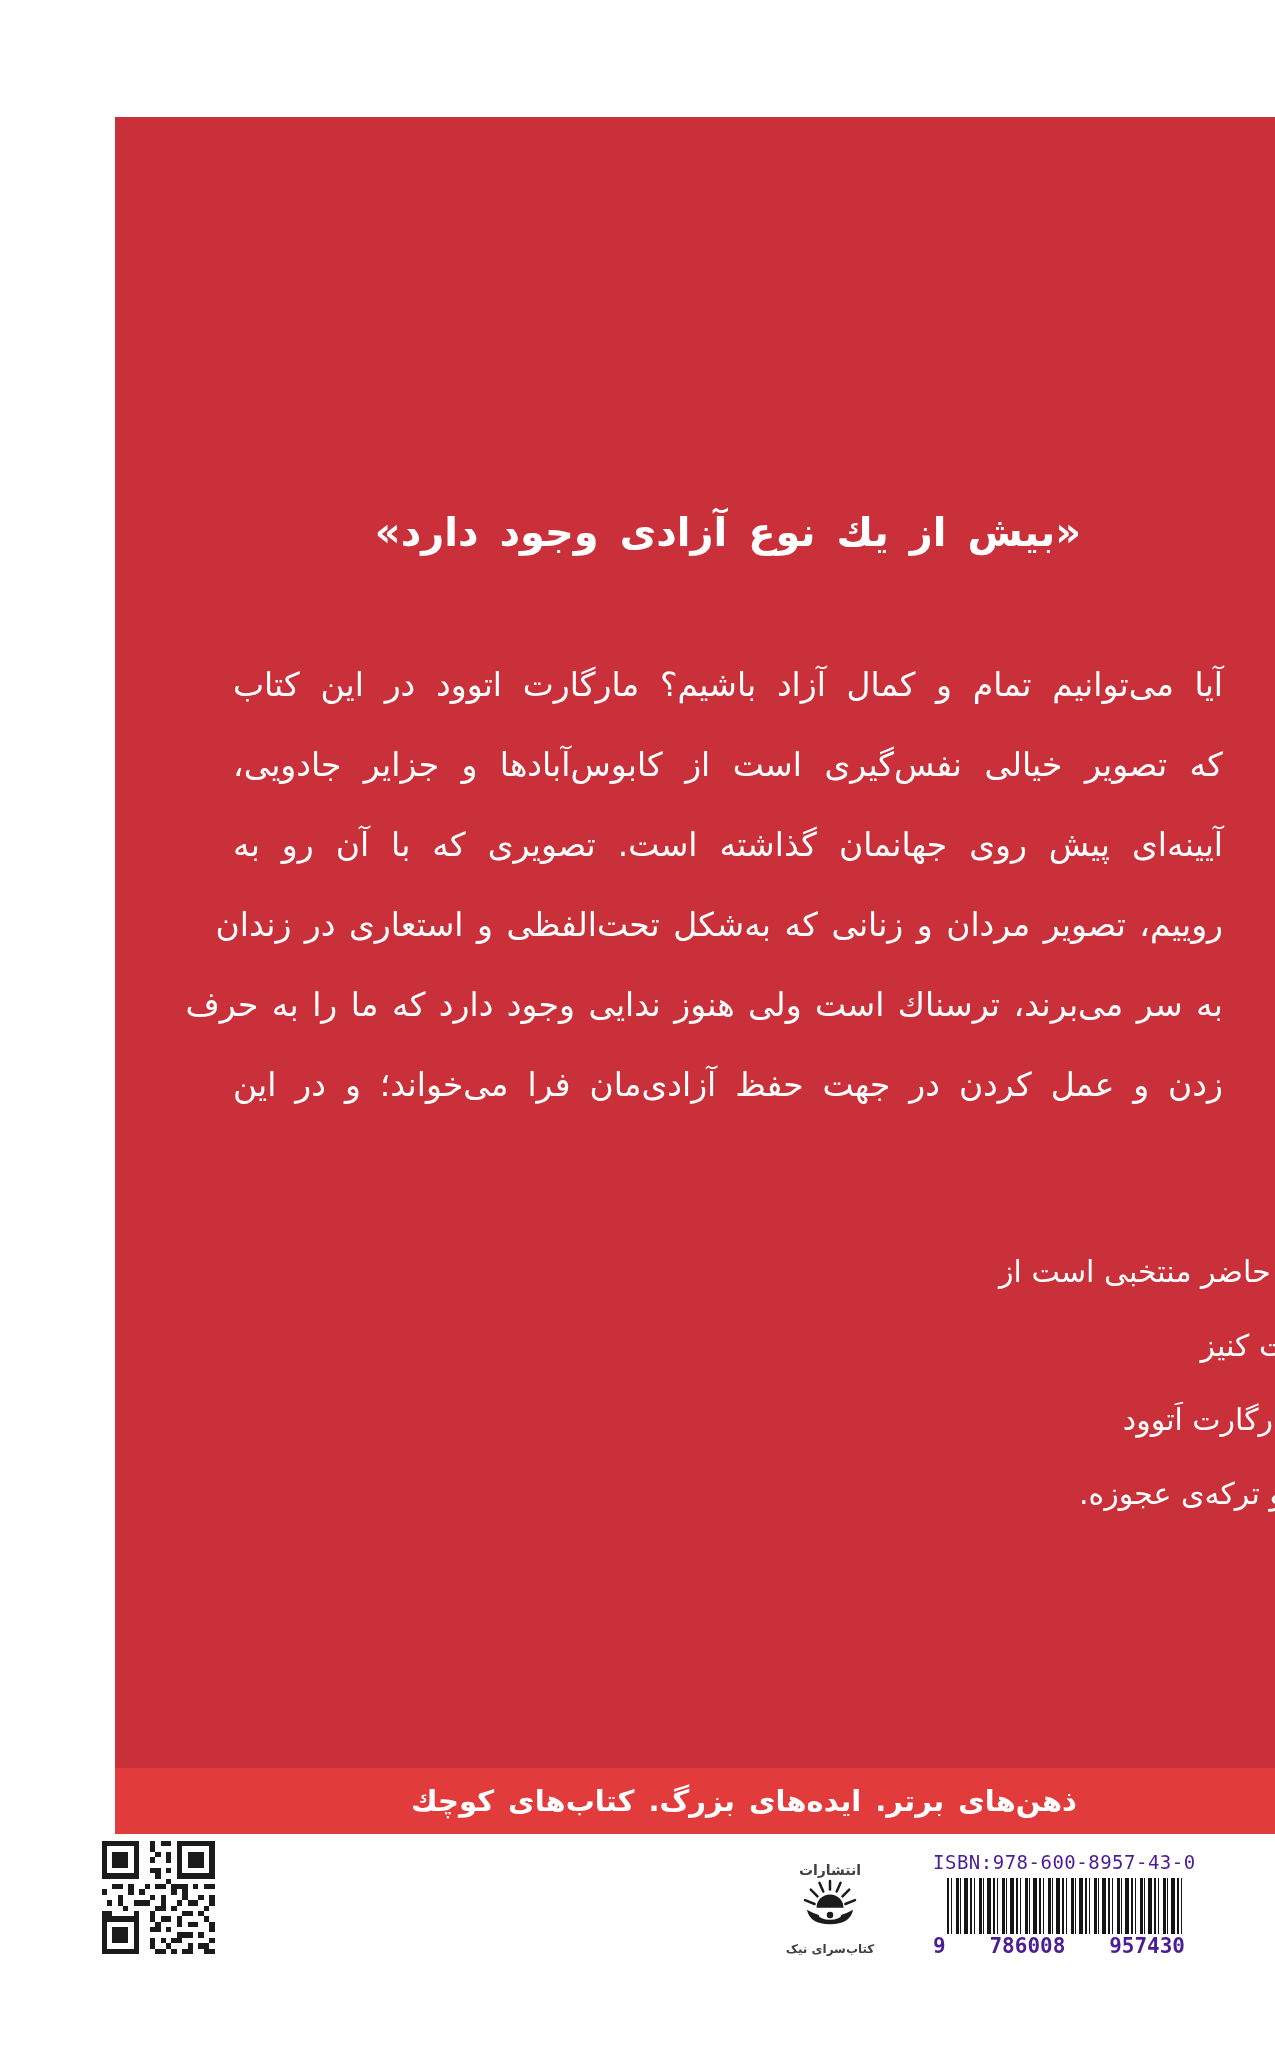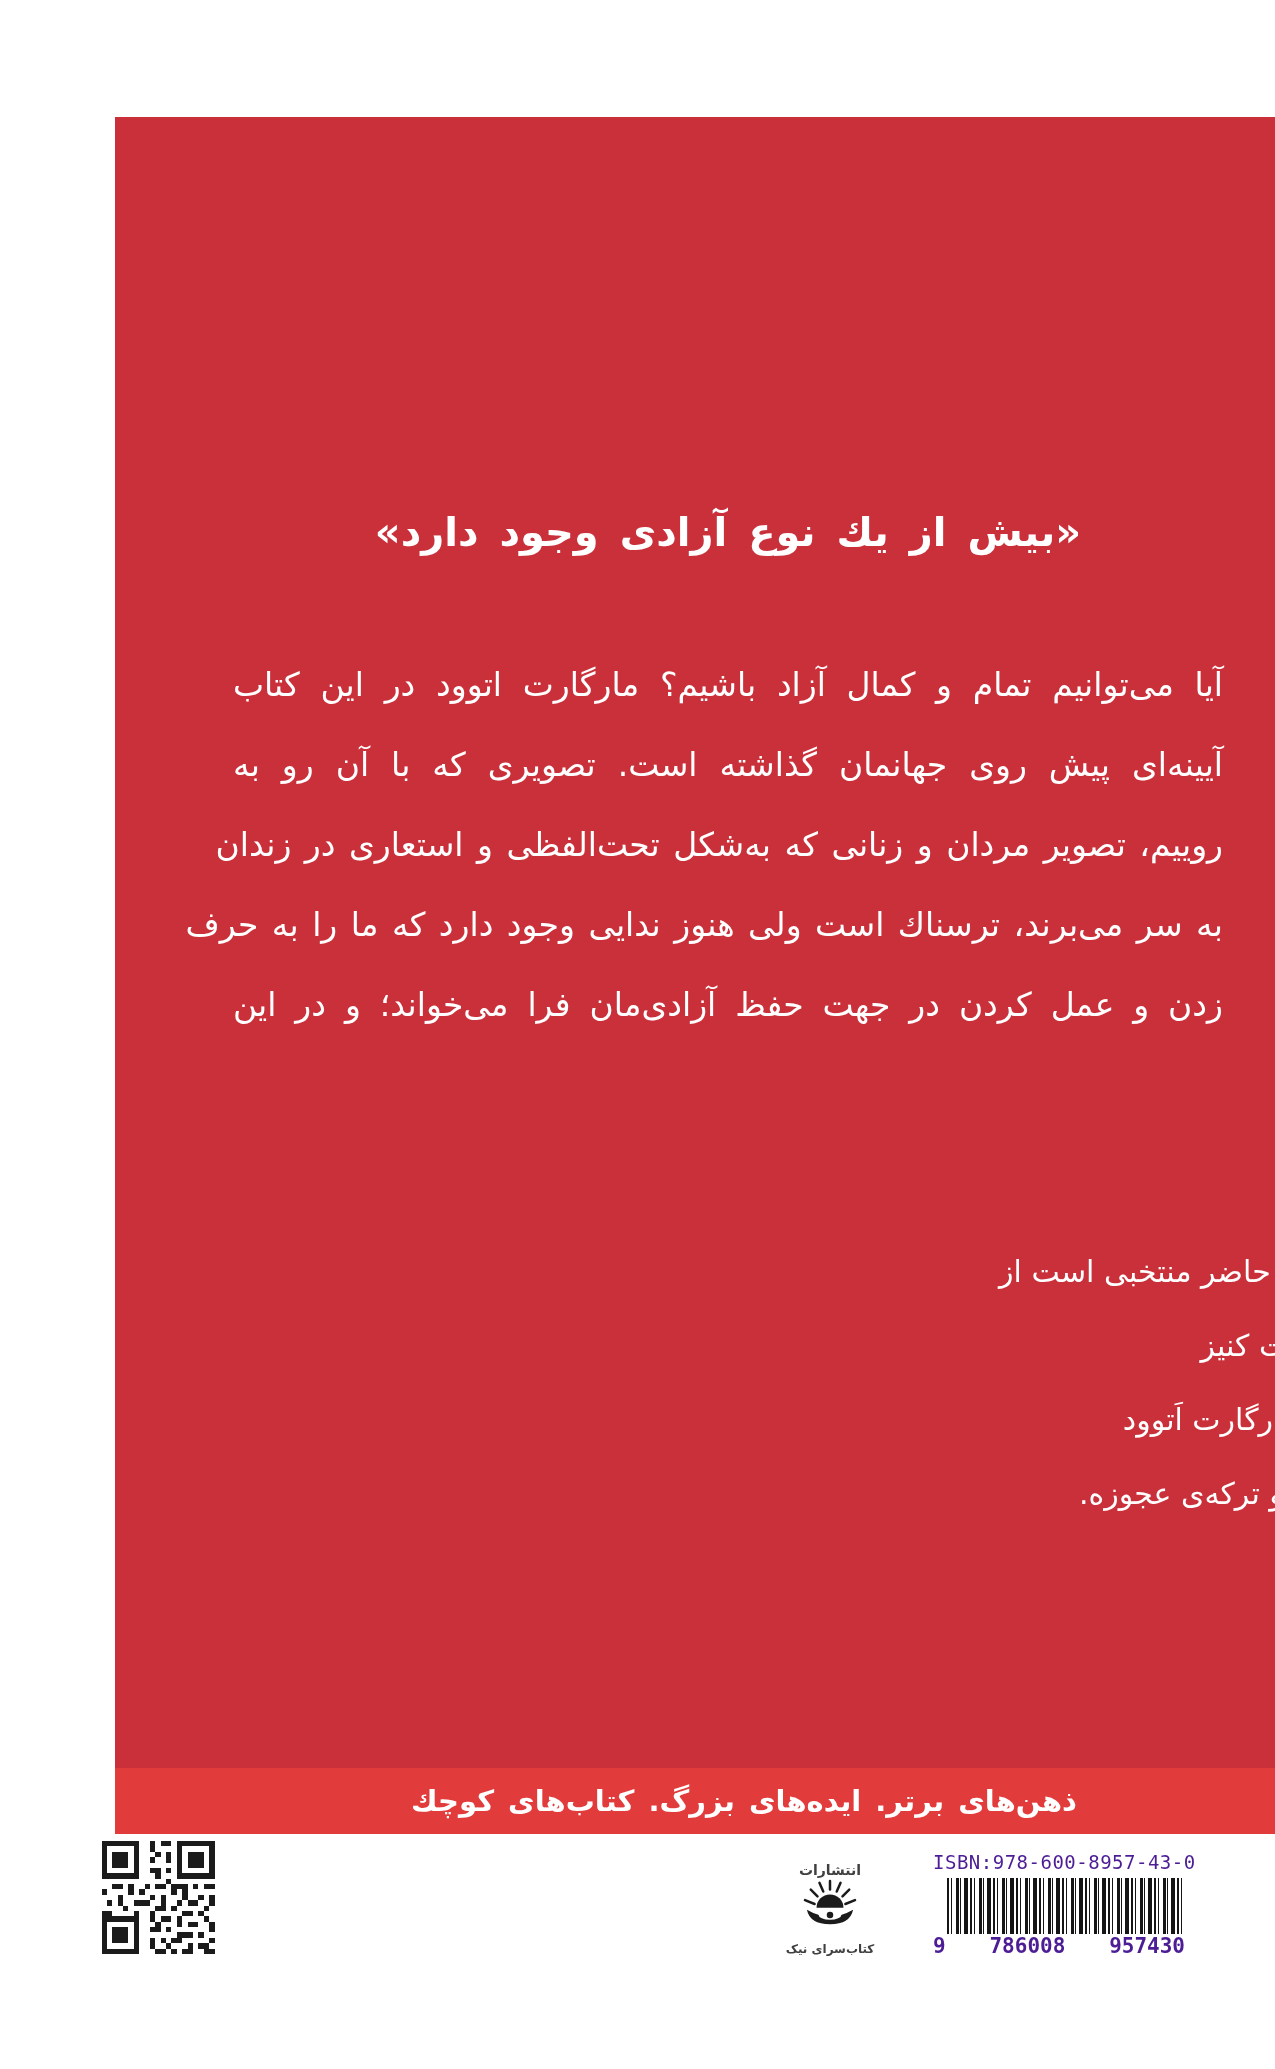--- a/index.html
+++ b/index.html
@@ -66,20 +66,21 @@
 <body>
 
 <div class="page">
 
   <div class="cover" lang="fa" dir="rtl">
 
     <div class="headline">«بیش از یك نوع آزادی وجود دارد»</div>
 
     <div class="paragraph">
       <div class="para-line">آیا می‌توانیم تمام و کمال آزاد باشیم؟ مارگارت اتوود در این کتاب</div>
+      <div class="para-line">که تصویر خیالی نفس‌گیری است از کابوس‌آبادها و جزایر جادویی،</div>
       <div class="para-line">آیینه‌ای پیش روی جهانمان گذاشته است. تصویری که با آن رو به</div>
       <div class="para-line">روییم، تصویر مردان و زنانی که به‌شکل تحت‌الفظی و استعاری در زندان</div>
       <div class="para-line">به سر می‌برند، ترسناك است ولی هنوز ندایی وجود دارد که ما را به حرف</div>
       <div class="para-line">زدن و عمل کردن در جهت حفظ آزادی‌مان فرا می‌خواند؛ و در این</div>
     </div>
 
     <div class="selection">
       <div class="sel-line">کتاب حاضر منتخبی است از</div>
       <div class="sel-line work">حکایت کنیز</div>
       <div class="sel-line work">اثر مارگارت اَتوود</div>

